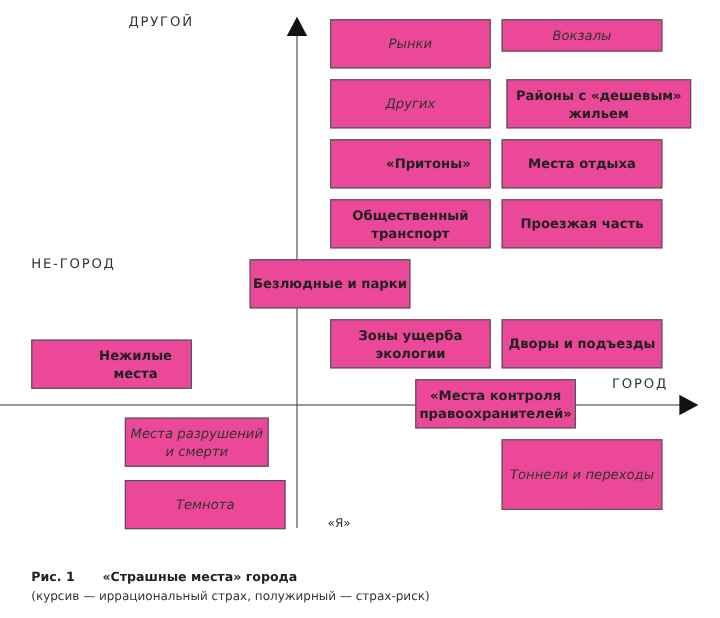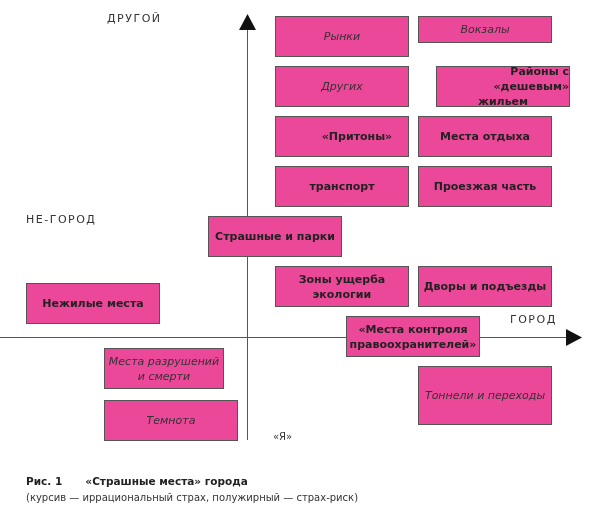--- a/index.html
+++ b/index.html
@@ -33,47 +33,48 @@
 
 <div class="box" style="left:275px; top:16px; width:134px; height:41px;">
   <div class="it">Рынки</div>
 </div>
 <div class="box" style="left:418px; top:16px; width:134px; height:27px;">
   <div class="it">Вокзалы</div>
 </div>
 <div class="box" style="left:275px; top:66px; width:134px; height:41px;">
   <div class="it">Других</div>
 </div>
-<div class="box" style="left:436px; top:66px; width:134px; height:41px;text-align:right;">
+<div class="box" style="left:422px; top:66px; width:154px; height:41px;">
   <div class="bd">Районы с «дешевым»</div>
   <div class="bd">жильем</div>
 </div>
 <div class="box" style="left:275px; top:116px; width:134px; height:41px;padding-left:30px;">
   <div class="bd">«Притоны»</div>
 </div>
 <div class="box" style="left:418px; top:116px; width:134px; height:41px;">
   <div class="bd">Места отдыха</div>
 </div>
 <div class="box" style="left:275px; top:166px; width:134px; height:41px;">
+  <div class="bd">Общественный</div>
   <div class="bd">транспорт</div>
 </div>
 <div class="box" style="left:418px; top:166px; width:134px; height:41px;">
   <div class="bd">Проезжая часть</div>
 </div>
 <div class="box" style="left:208px; top:216px; width:134px; height:41px;">
-  <div class="bd">Страшные и парки</div>
+  <div class="bd">Безлюдные и парки</div>
 </div>
 <div class="box" style="left:275px; top:266px; width:134px; height:41px;">
   <div class="bd">Зоны ущерба</div>
   <div class="bd">экологии</div>
 </div>
 <div class="box" style="left:418px; top:266px; width:134px; height:41px;">
   <div class="bd">Дворы и подъезды</div>
 </div>
-<div class="box" style="left:26px; top:283px; width:134px; height:41px;">
+<div class="box" style="left:26px; top:283px; width:134px; height:41px;padding-left:40px;">
   <div class="bd">Нежилые места</div>
 </div>
 <div class="box" style="left:346px; top:316px; width:134px; height:41px;">
   <div class="bd">«Места контроля</div>
   <div class="bd">правоохранителей»</div>
 </div>
 <div class="box" style="left:104px; top:348px; width:120px; height:41px;">
   <div class="it">Места разрушений</div>
   <div class="it">и смерти</div>
 </div>

